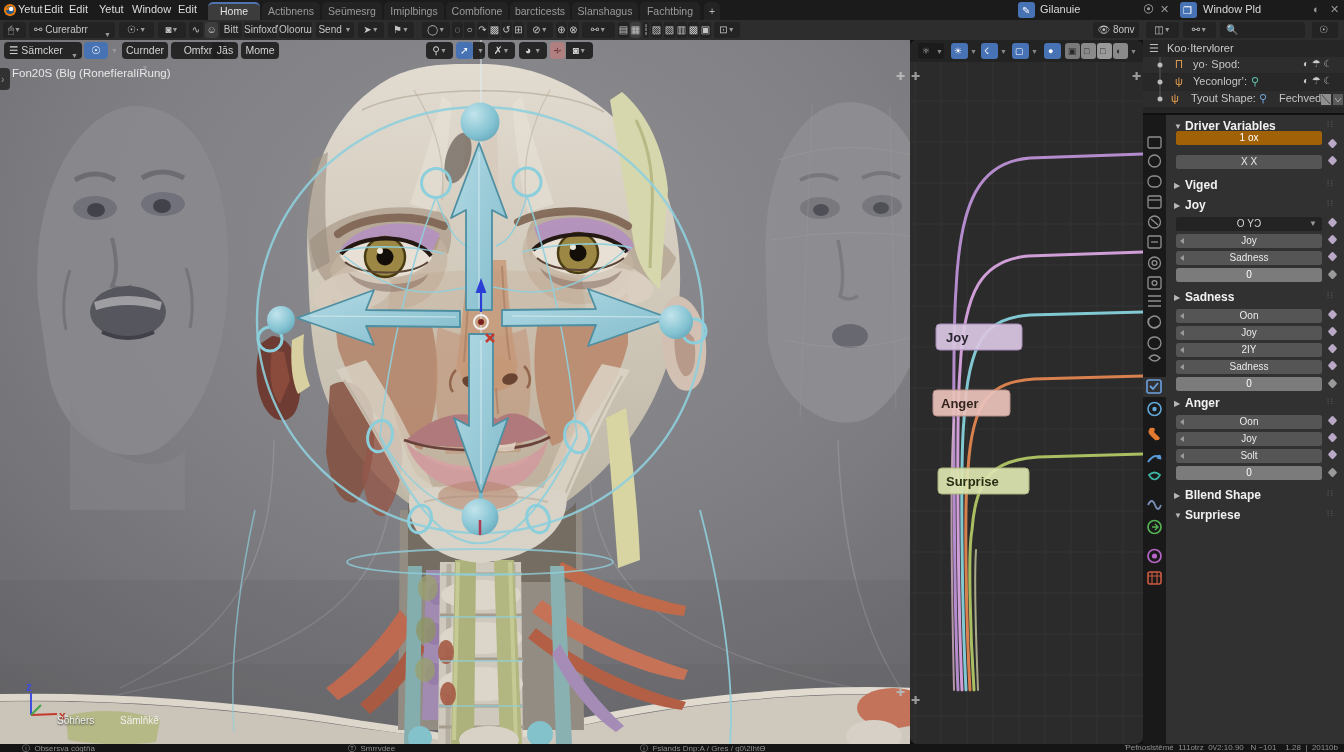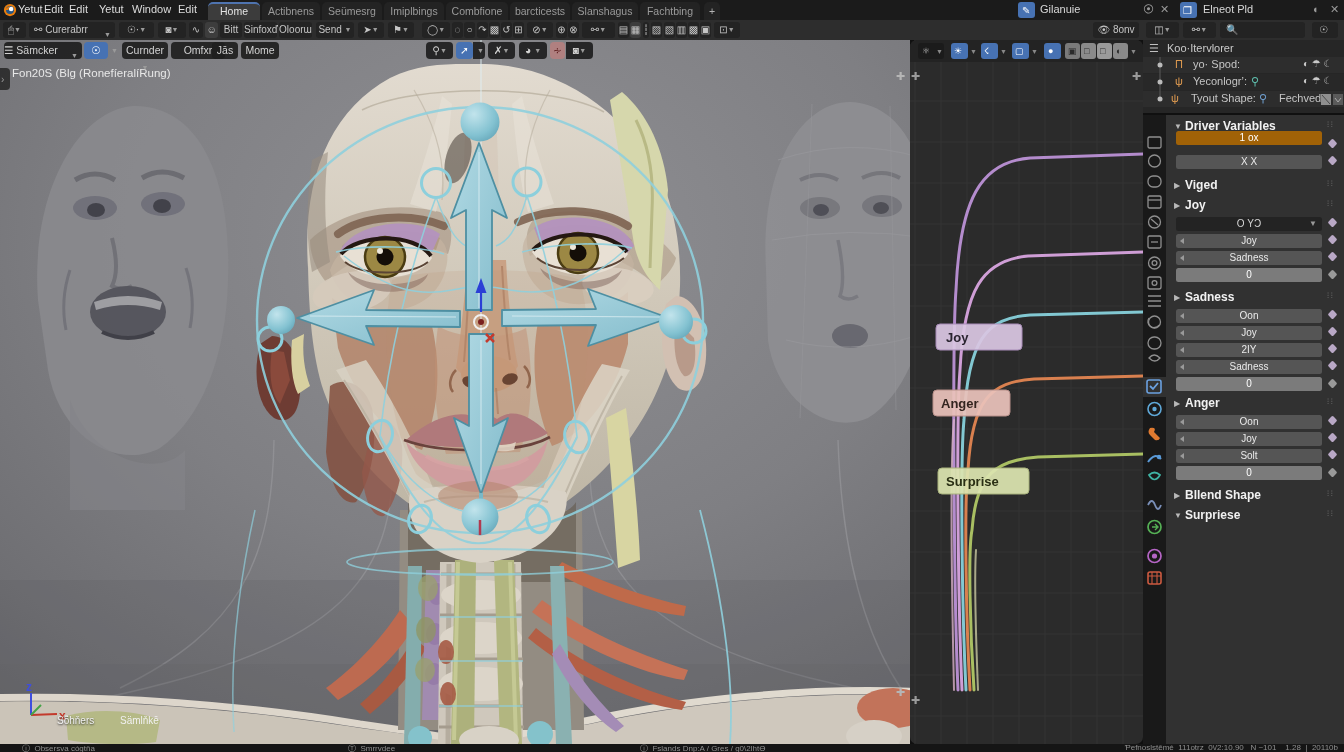--- a/index.html
+++ b/index.html
@@ -381,21 +381,21 @@
       <text x="36" y="446" fill="#2a2f14">Surprise</text>
     </g>
 
     <g fill="#9a9a9a" font-size="11" font-family="Liberation Sans">
       <text x="1" y="40">✚</text>
       <text x="222" y="40">✚</text>
       <text x="1" y="664">✚</text>
     </g>
   </svg>
 
-  <div class="vbtn" style="left:4px;top:42px;width:78px;text-align:left;">☰&nbsp;Sämcker<span class="chev" style="float:right;margin:5px 4px 0 0">▼</span></div>
+  <div class="vbtn" style="left:4px;top:42px;width:78px;text-align:left;padding-left:5px">☰&nbsp;Sämcker<span class="chev" style="float:right;margin:5px 4px 0 0">▼</span></div>
   <div class="vbtn blue" style="left:84px;top:42px;width:24px">☉</div>
   <div class="vbtn" style="left:109px;top:42px;width:11px;background:none;color:#ddd"><span class="chev">▼</span></div>
   <div class="vbtn" style="left:122px;top:42px;width:46px">Curnder <span class="chev">▼</span></div>
   <div class="vbtn" style="left:171px;top:42px;width:54px">Omfxr</div>
   <div class="vbtn" style="left:212px;top:42px;width:26px">Jās</div>
   <div class="vbtn" style="left:241px;top:42px;width:38px">Mome</div>
   <div class="vbtn" style="left:426px;top:42px;width:27px">⚲<span class="chev">▼</span></div>
   <div class="vbtn blue" style="left:456px;top:42px;width:17px">➚</div>
   <div class="vbtn" style="left:473px;top:42px;width:12px;border-radius:0 4px 4px 0">&nbsp;<span class="chev">▼</span></div>
   <div class="vbtn" style="left:488px;top:42px;width:27px">✗<span class="chev">▼</span></div>
@@ -428,21 +428,21 @@
         <rect x="0" y="0" width="17" height="16" rx="3" fill="#4772b3"></rect>
         <text x="4" y="12" font-size="10" fill="#fff">✎</text>
       </svg>
     <span class="menu" style="left:1040px;color:#d8d8d8">Gilanuie</span>
     <span class="menu" style="left:1143px;color:#9a9a9a">⦿</span>
     <span class="menu" style="left:1160px;color:#9a9a9a">✕</span>
     <svg style="position:absolute;left:1180px;top:2px" width="17" height="16">
         <rect x="0" y="0" width="17" height="16" rx="3" fill="#4772b3"></rect>
         <text x="3" y="12" font-size="10" fill="#fff">❐</text>
       </svg>
-    <span class="menu" style="left:1203px;color:#d8d8d8">Elneot Pld</span>
+    <span class="menu" style="left:1203px;color:#d8d8d8">Window Pld</span>
     <span class="menu" style="left:1313px;color:#9a9a9a">◐</span>
     <span class="menu" style="left:1330px;color:#9a9a9a">✕</span>
   </div>
   <div id="toolbar" class="abs">
     <div class="tbtn" style="left:3px;width:23px">🖱<span class="chev">▼</span></div>
     <div class="tbtn" style="left:29px;width:86px;text-align:left;padding-left:5px">⚯ Curerabrr<span class="chev" style="float:right;margin:5px 4px 0 0">▼</span></div>
     <div class="tbtn" style="left:119px;width:35px">☉·<span class="chev">▼</span></div>
     <div class="tbtn" style="left:158px;width:28px">◙<span class="chev">▼</span></div>
     <div class="tbtn" style="left:189px;width:14px">∿</div>
     <div class="tbtn lite" style="left:205px;width:13px">☺</div>

